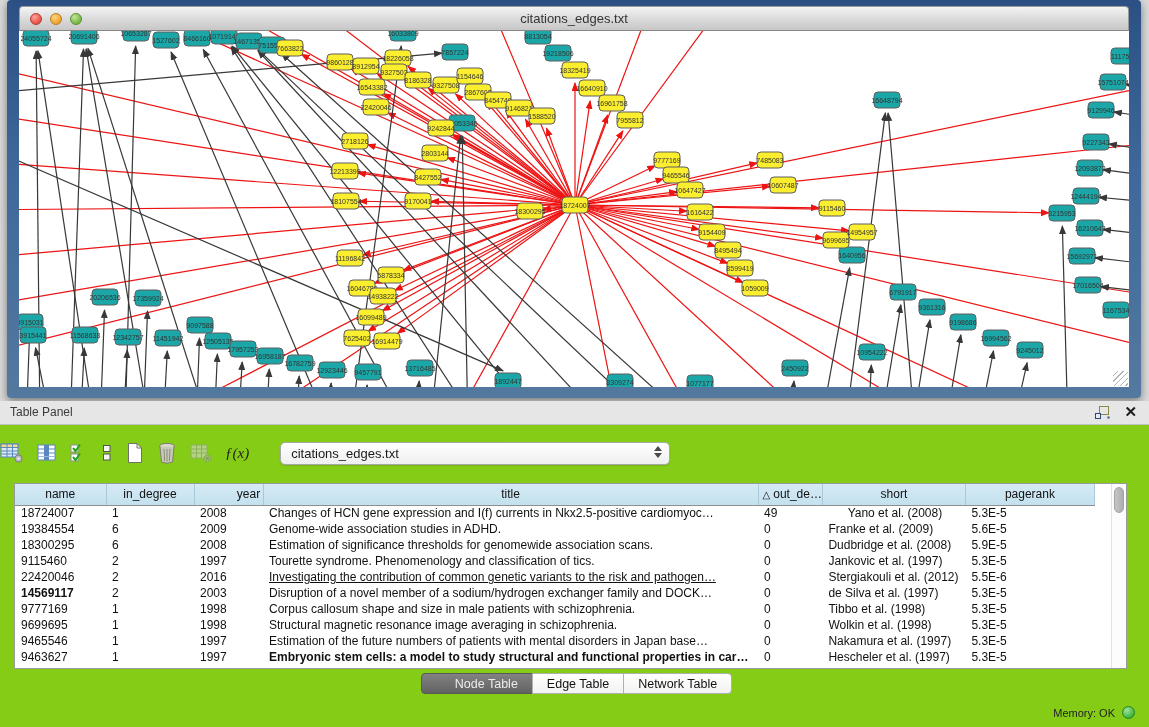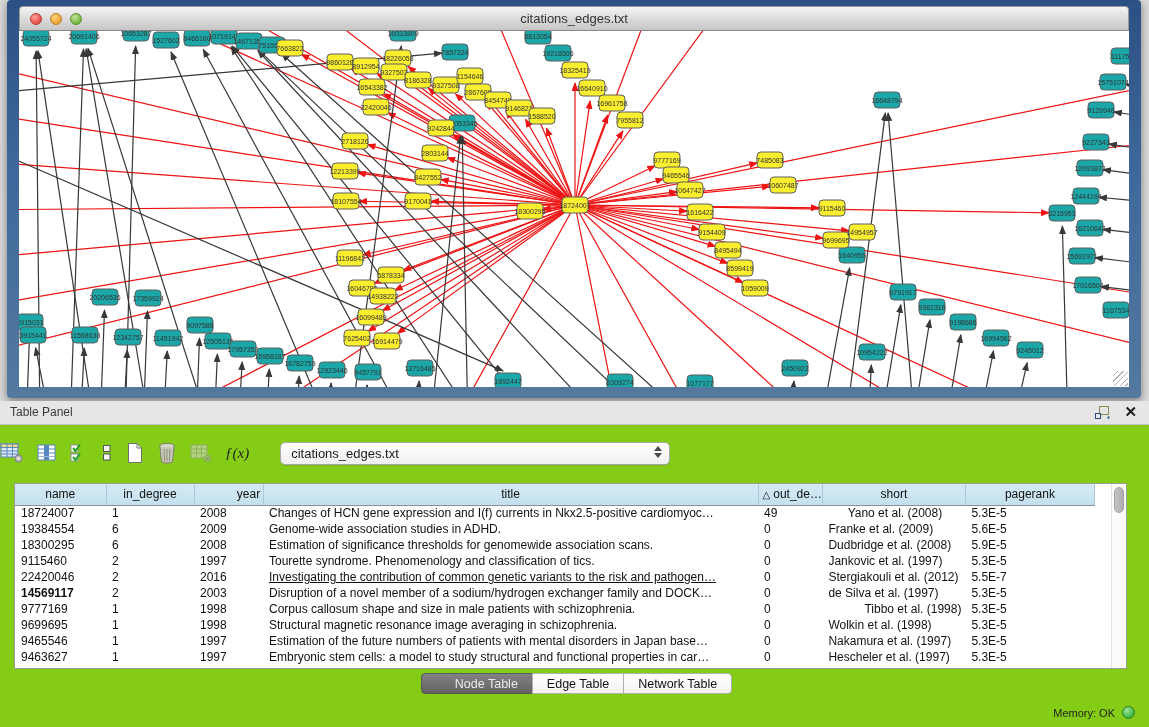--- a/index.html
+++ b/index.html
@@ -559,38 +559,38 @@
               <td style="width: 143px;">Jankovic et al. (1997)</td>
               <td style="width: 129px;">5.3E-5</td>
             </tr>
             <tr>
               <td style="width: 91px;">22420046</td>
               <td style="width: 88px;">2</td>
               <td style="width: 69px;">2016</td>
               <td style="width: 495px; text-decoration: underline;">Investigating the contribution of common genetic variants to the risk and pathogen…</td>
               <td style="width: 63px;">0</td>
               <td style="width: 143px;">Stergiakouli et al. (2012)</td>
-              <td style="width: 129px;">5.5E-7</td>
+              <td style="width: 129px;">5.5E-6</td>
             </tr>
             <tr>
               <td style="width: 91px; font-weight: bold;">14569117</td>
               <td style="width: 88px;">2</td>
               <td style="width: 69px;">2003</td>
               <td style="width: 495px;">Disruption of a novel member of a sodium/hydrogen exchanger family and DOCK…</td>
               <td style="width: 63px;">0</td>
               <td style="width: 143px;">de Silva et al. (1997)</td>
               <td style="width: 129px;">5.3E-5</td>
             </tr>
             <tr>
               <td style="width: 91px;">9777169</td>
               <td style="width: 88px;">1</td>
               <td style="width: 69px;">1998</td>
               <td style="width: 495px;">Corpus callosum shape and size in male patients with schizophrenia.</td>
               <td style="width: 63px;">0</td>
-              <td style="width: 143px; text-align: right;">Tibbo et al. (1998)</td>
+              <td style="width: 143px;">Tibbo et al. (1998)</td>
               <td style="width: 129px;">5.3E-5</td>
             </tr>
             <tr>
               <td style="width: 91px;">9699695</td>
               <td style="width: 88px;">1</td>
               <td style="width: 69px;">1998</td>
               <td style="width: 495px;">Structural magnetic resonance image averaging in schizophrenia.</td>
               <td style="width: 63px;">0</td>
               <td style="width: 143px;">Wolkin et al. (1998)</td>
               <td style="width: 129px;">5.3E-5</td>
@@ -601,21 +601,21 @@
               <td style="width: 69px;">1997</td>
               <td style="width: 495px;">Estimation of the future numbers of patients with mental disorders in Japan base…</td>
               <td style="width: 63px;">0</td>
               <td style="width: 143px;">Nakamura et al. (1997)</td>
               <td style="width: 129px;">5.3E-5</td>
             </tr>
             <tr>
               <td style="width: 91px;">9463627</td>
               <td style="width: 88px;">1</td>
               <td style="width: 69px;">1997</td>
-              <td style="width: 495px;">Embryonic stem cells: a model to study structural and functional properties in car…</td>
+              <td style="width: 495px; font-weight: bold;">Embryonic stem cells: a model to study structural and functional properties in car…</td>
               <td style="width: 63px;">0</td>
               <td style="width: 143px;">Hescheler et al. (1997)</td>
               <td style="width: 129px;">5.3E-5</td>
             </tr>
           </tbody>
       </table>
     </div>
     <div class="vscroll">
       <div class="vthumb"></div>
     </div>

